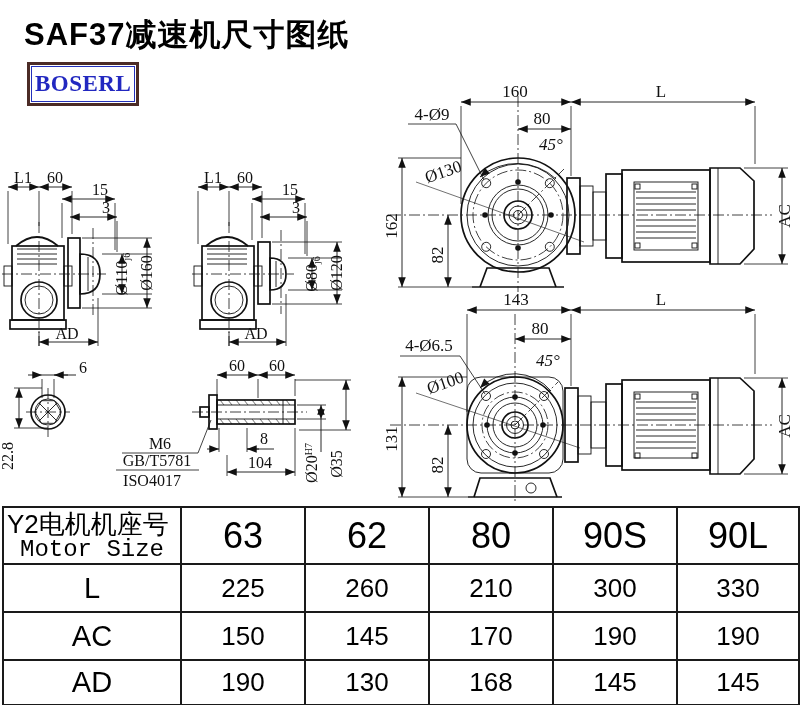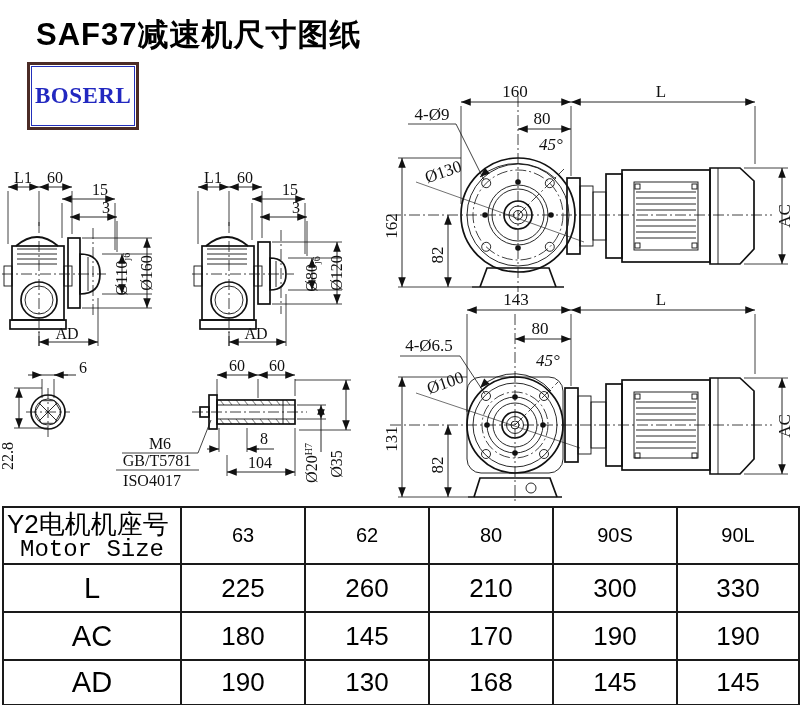--- a/index.html
+++ b/index.html
@@ -1,42 +1,42 @@
 <!DOCTYPE html>
 <html><head>
 <meta charset="utf-8">
 <style>
   html,body{margin:0;padding:0;background:#fff;}
   .page{position:relative;width:800px;height:705px;background:#fff;overflow:hidden;
         font-family:"Liberation Serif",serif;color:#111;}
-  .title{position:absolute;left:36px;top:14px;font-size:31px;font-weight:bold;
+  .title{position:absolute;left:24px;top:14px;font-size:31px;font-weight:bold;
          font-family:"Liberation Sans",sans-serif;letter-spacing:1px;color:#000;}
   .logo{position:absolute;left:27px;top:62px;border:3px solid #4b2b26;background:#fff;}
-  .logo-inner{border:1px solid #2330bb;padding:16px 3px;margin:1px;}
+  .logo-inner{border:1px solid #2330bb;padding:4px 3px;margin:1px;}
   .logo-text{font-family:"Liberation Serif",serif;font-size:23px;font-weight:600;
              color:#2228c0;letter-spacing:0.5px;line-height:26px;}
   svg{position:absolute;overflow:visible;}
   svg text{font-family:"Liberation Serif",serif;fill:#111;font-size:16px;}
   .lbl17{font-size:17px;}
   .it{font-style:italic;}
   .o{fill:none;stroke:#111;stroke-width:1.7;}
   .t{fill:none;stroke:#111;stroke-width:0.9;}
   .th{fill:none;stroke:#111;stroke-width:0.6;}
   .d{fill:none;stroke:#111;stroke-width:0.8;stroke-dasharray:11 3 2 3;}
   .dim{fill:none;stroke:#111;stroke-width:0.9;}
   .ext{fill:none;stroke:#111;stroke-width:0.8;}
   .dot{fill:#111;stroke:none;}
   table.spec{position:absolute;left:2px;top:506px;width:796px;height:198px;
              border-collapse:collapse;table-layout:fixed;
              font-family:"Liberation Sans",sans-serif;color:#000;}
   table.spec th,table.spec td{border:2px solid #1a1a1a;text-align:center;
              vertical-align:middle;font-weight:normal;padding:0;}
   .hdr-cn{font-size:26px;line-height:28px;text-align:left;padding-left:3px;}
   .hdr-en{font-family:"Liberation Mono",monospace;font-size:24px;line-height:24px;}
-  .col-hdr{font-size:20px;}
+  .col-hdr{font-size:36px;}
   .row-lbl{font-size:29px;}
   .num{font-size:26px;}
 </style>
 </head>
 <body>
 
 <div class="page">
 
   <div class="title">SAF37减速机尺寸图纸</div>
 
@@ -441,21 +441,21 @@
     <tr style="height:48px">
       <th class="row-lbl">L</th>
       <td class="num">225</td>
       <td class="num">260</td>
       <td class="num">210</td>
       <td class="num">300</td>
       <td class="num">330</td>
     </tr>
     <tr style="height:48px">
       <th class="row-lbl">AC</th>
-      <td class="num">180</td>
+      <td class="num">150</td>
       <td class="num">145</td>
       <td class="num">170</td>
       <td class="num">190</td>
       <td class="num">190</td>
     </tr>
     <tr style="height:45px">
       <th class="row-lbl">AD</th>
       <td class="num">190</td>
       <td class="num">130</td>
       <td class="num">168</td>

